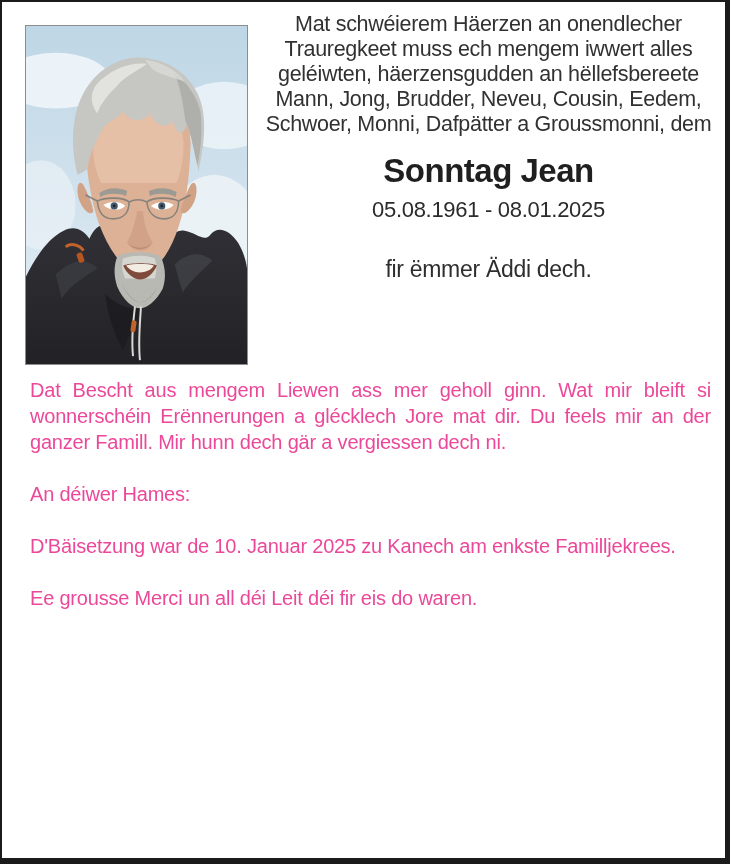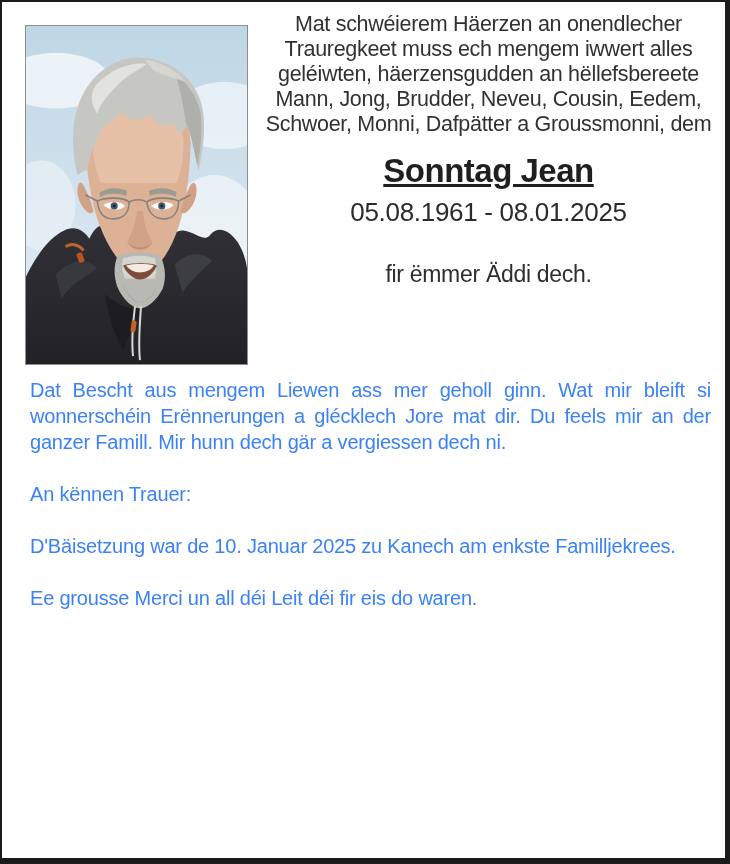--- a/index.html
+++ b/index.html
@@ -35,38 +35,37 @@
   .intro-text {
     font-size: 21.5px; line-height: 25px;
     letter-spacing: -0.3px;
     color: #313131;
   }
   .deceased-name {
     margin-top: 15px;
     font-size: 33px; font-weight: bold;
     letter-spacing: -0.5px;
     color: #1f1f1f;
-    text-decoration: underline;
   }
   .deceased-dates {
     margin-top: 7px;
-    font-size: 26px; letter-spacing: -0.3px;
+    font-size: 22px; letter-spacing: -0.3px;
     color: #2b2b2b;
   }
   .farewell-line {
     margin-top: 33px;
     font-size: 23px; letter-spacing: -0.3px;
     color: #2e2e2e;
   }
   
   .body-section {
     padding: 10px 14px 0 28px;
     font-size: 20px; line-height: 26px;
     letter-spacing: -0.2px;
-    color: #3b82f6;
+    color: #ec4899;
   }
   .body-section p { margin: 0; }
   .justified { text-align: justify; }
   .spacer { height: 26px; }
   .signatures { margin-left: 170px; }
 </style>
 </head>
 <body>
 
 <div class="notice">
@@ -164,21 +163,21 @@
     </div>
 
   </div>
 
   <div class="body-section">
 
     <p class="justified">Dat Bescht aus mengem Liewen ass mer geholl ginn. Wat mir bleift si wonnerschéin Erënnerungen a glécklech Jore mat dir. Du feels mir an der ganzer Famill. Mir hunn dech gär a vergiessen dech ni.</p>
 
     <div class="spacer"></div>
 
-    <p>An kënnen Trauer:</p>
+    <p>An déiwer Hames:</p>
 
     <div class="spacer"></div>
 
     <p class="justified">D'Bäisetzung war de 10. Januar 2025 zu Kanech am enkste Familljekrees.</p>
 
     <div class="spacer"></div>
 
     <p>Ee grousse Merci un all déi Leit déi fir eis do waren.</p>
 
     <div class="spacer"></div>

